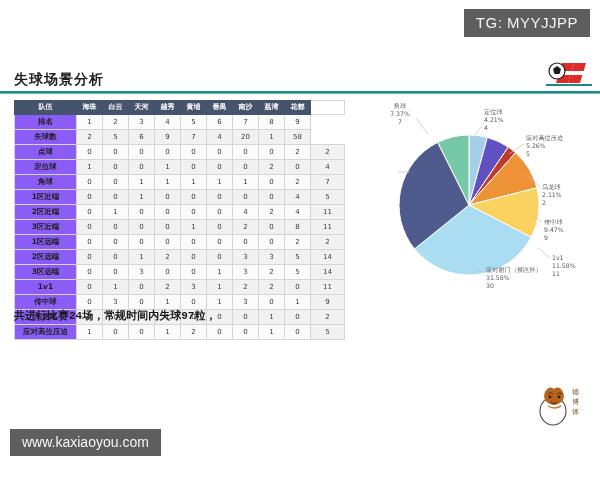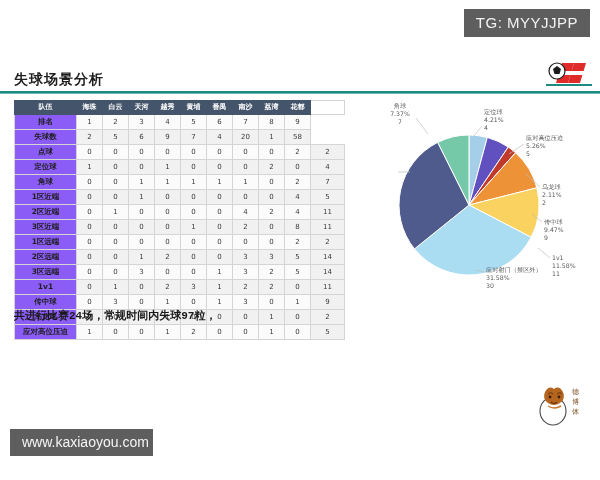--- a/index.html
+++ b/index.html
@@ -77,21 +77,21 @@
   .chart svg{display:block;}
   .lbl{font-size:6.2px;fill:#595959;font-family:"DejaVu Sans","Liberation Sans",sans-serif;}
 
   
   .seal{position:absolute;left:528px;top:378px;width:56px;height:52px;}
 
   
   .url-watermark{
     position:absolute;left:10px;bottom:10px;
     background:#5e5e5e;color:#f5f5f5;
-    font-size:14px;padding:5px 4px 6px 12px;
+    font-size:14px;padding:5px 12px 6px 12px;
     font-family:"Liberation Sans",sans-serif;
     white-space:nowrap;
   }
 </style>
 </head>
 <body>
 
 <div class="slide">
 
   <div class="tg-watermark">TG: MYYJJPP</div>

